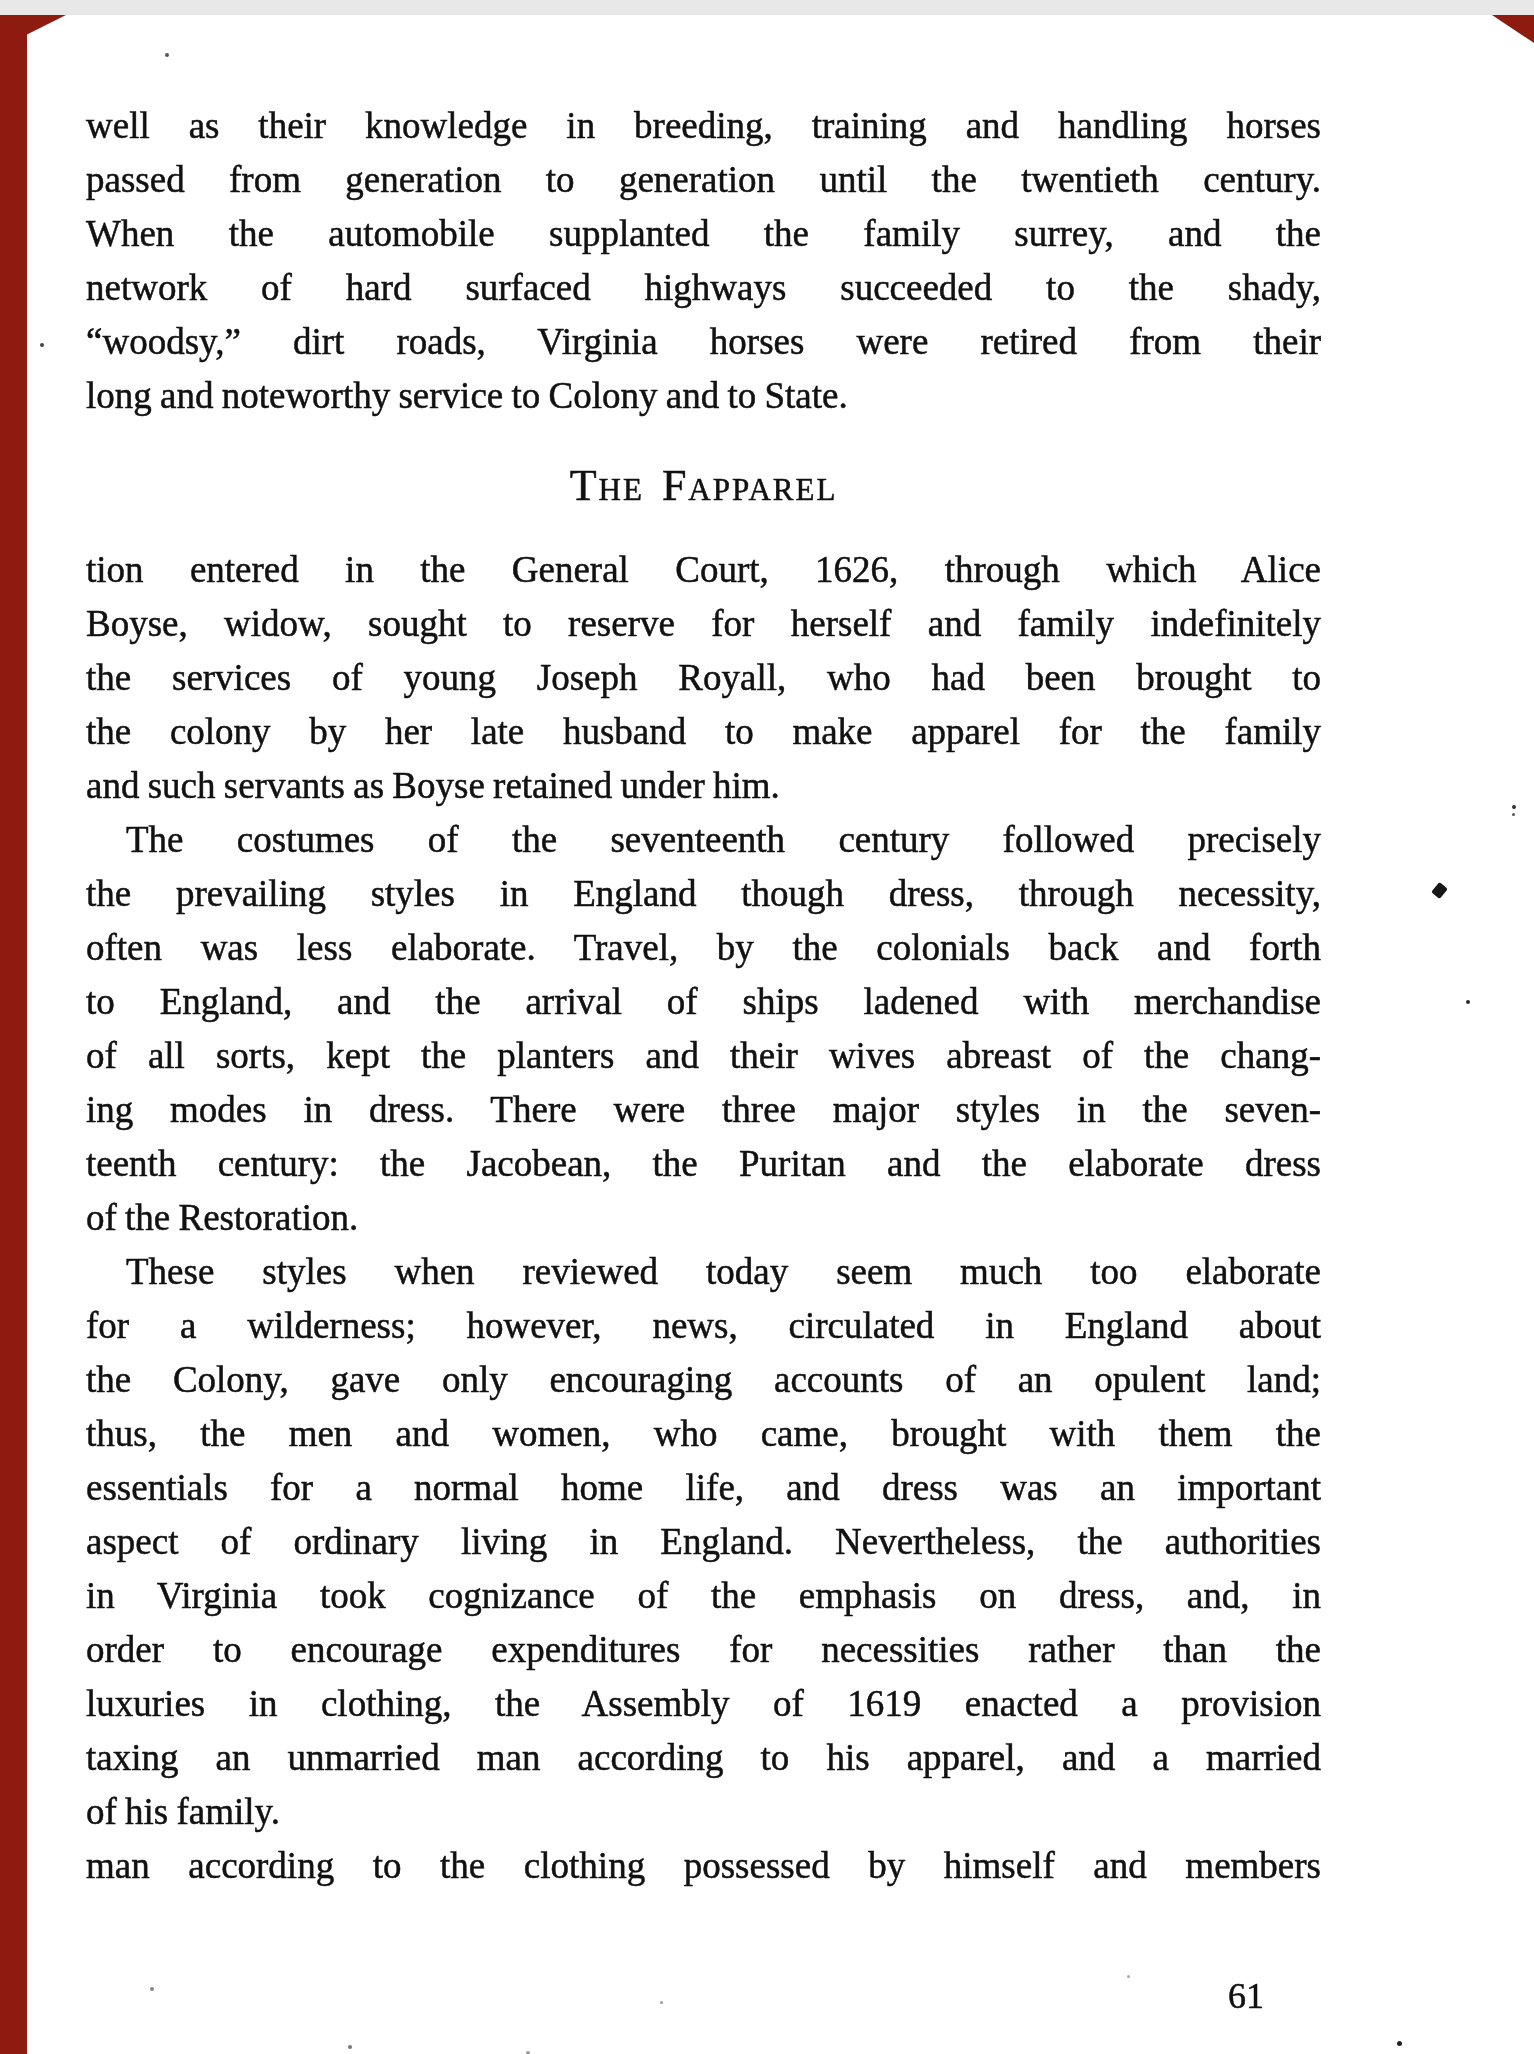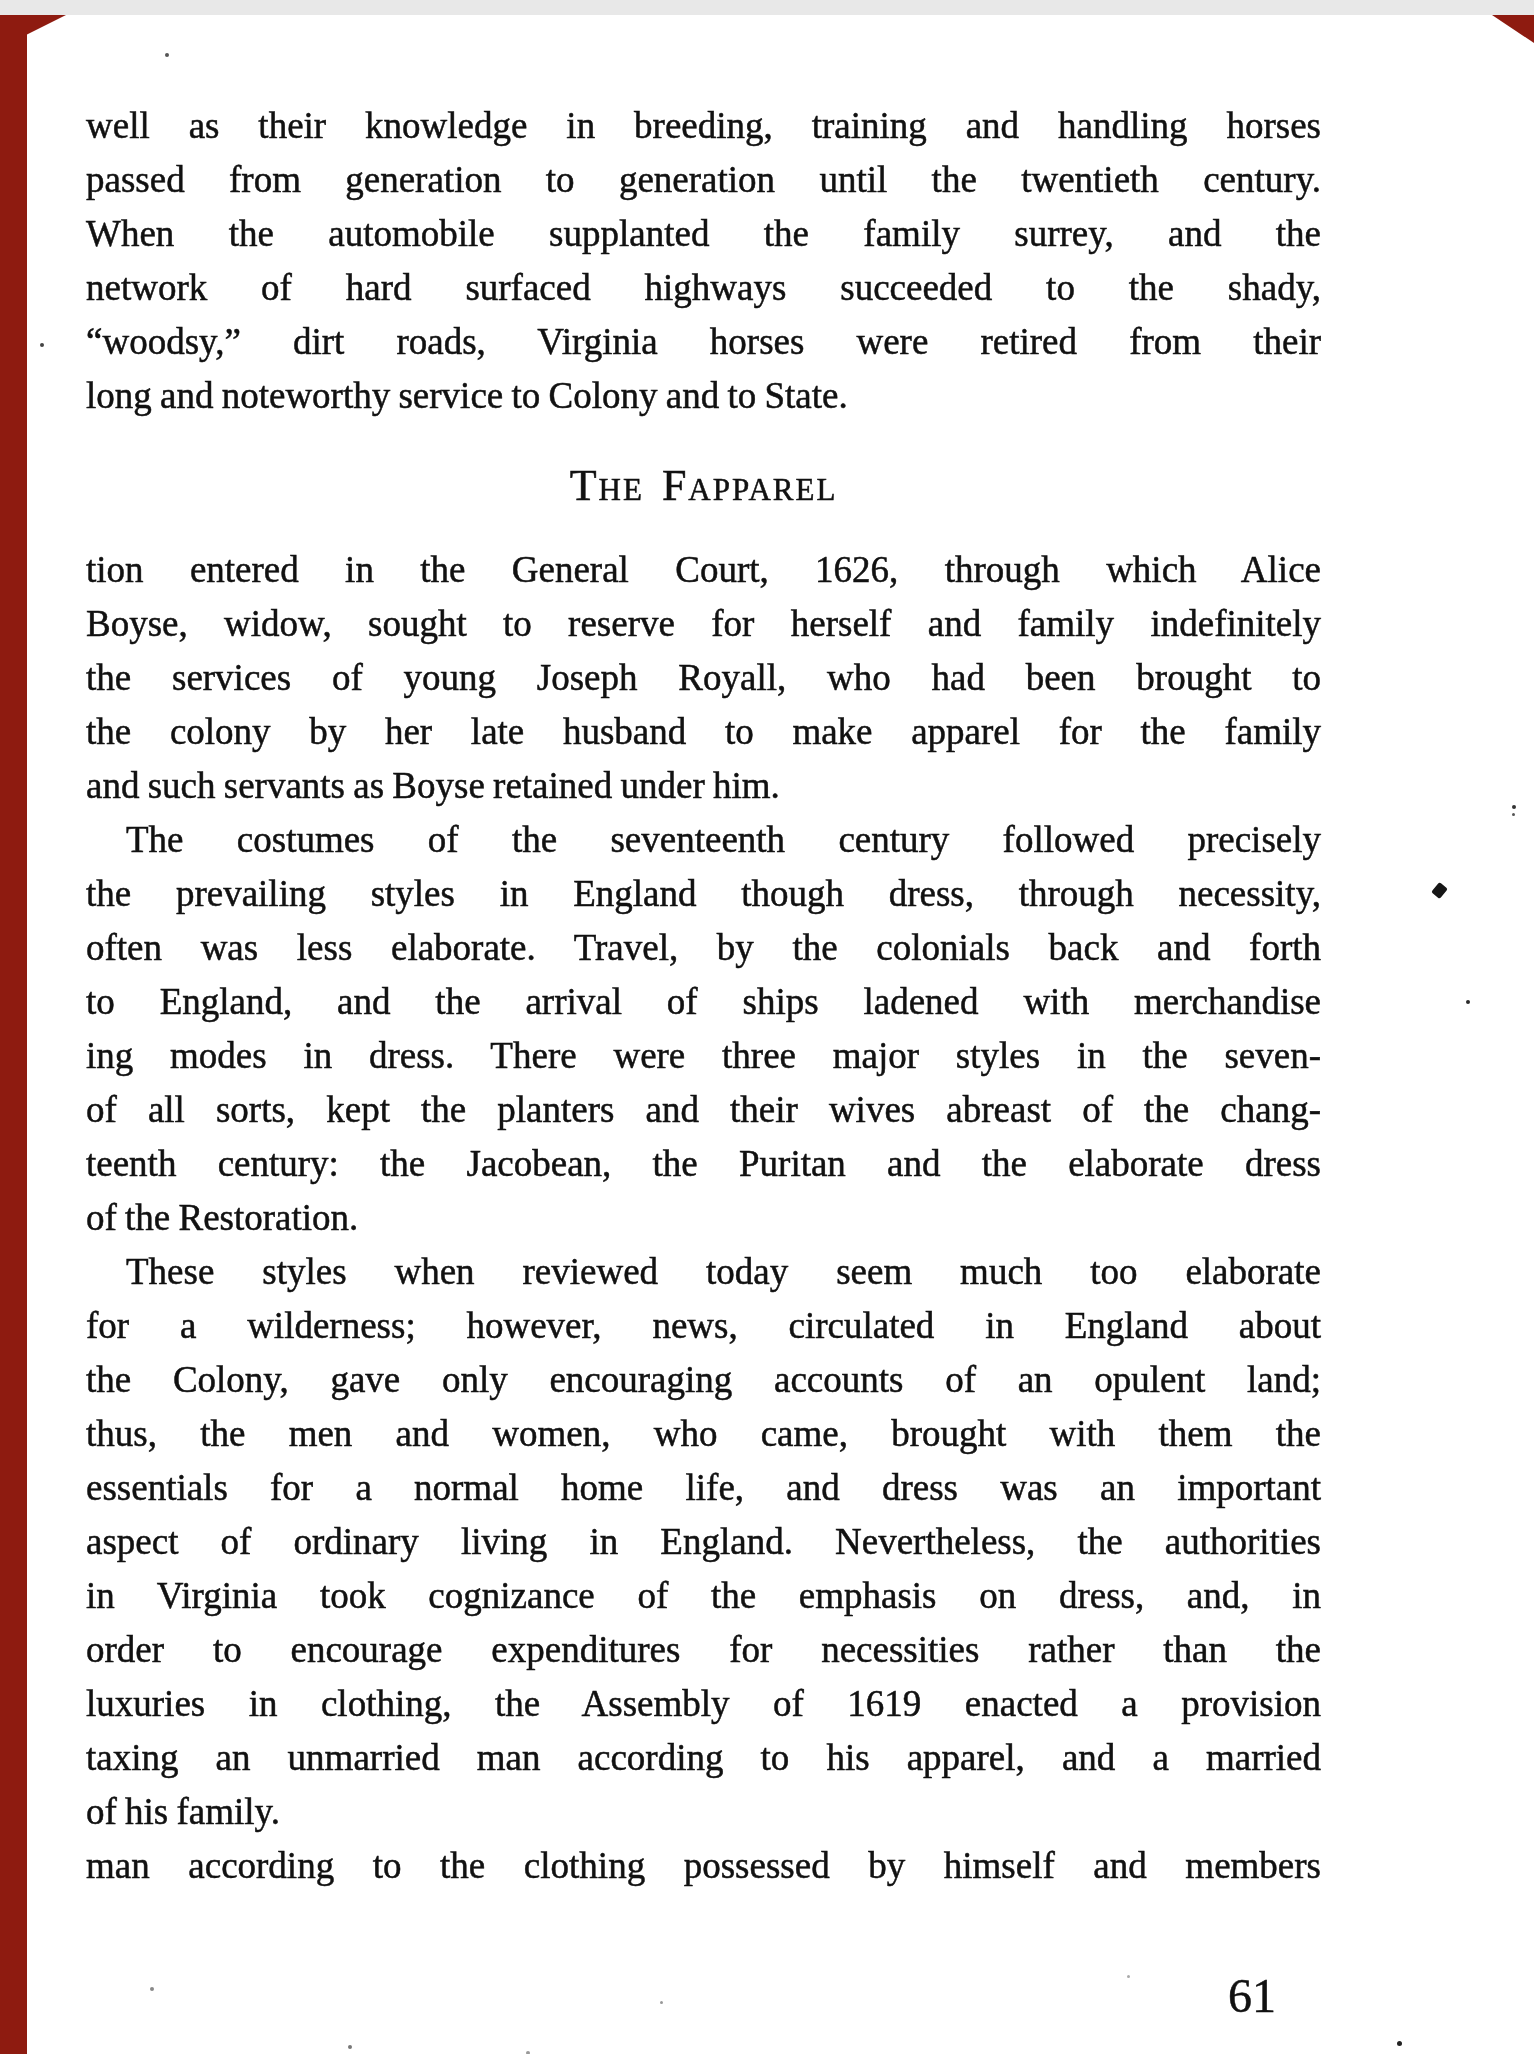--- a/index.html
+++ b/index.html
@@ -62,21 +62,21 @@
     text-align: center;
     font-weight: normal;
     font-size: 44px;
     letter-spacing: 2px;
   }
   .heading .sc { font-variant: small-caps; }
   .heading .wgap { display: inline-block; width: 18px; }
   .page-number {
     position: absolute;
     left: 1228px; top: 1958px;
-    font-size: 48px;
+    font-size: 36px;
     line-height: 46px;
     -webkit-text-stroke: 0.5px currentColor;
   }
   .speck { position: absolute; border-radius: 50%; }
   .speck.diamond { border-radius: 2px; transform: rotate(40deg); }
 </style>
 </head>
 <body>
 
 <div class="page" style="background: rgb(255, 255, 255);">
@@ -104,22 +104,22 @@
           <div class="line">Boyse, widow, sought to reserve for herself and family indefinitely</div>
           <div class="line">the services of young Joseph Royall, who had been brought to</div>
           <div class="line">the colony by her late husband to make apparel for the family</div>
           <div class="line para-end">and such servants as Boyse retained under him.</div>
         </div>
         <div class="paragraph">
           <div class="line indent">The costumes of the seventeenth century followed precisely</div>
           <div class="line">the prevailing styles in England though dress, through necessity,</div>
           <div class="line">often was less elaborate. Travel, by the colonials back and forth</div>
           <div class="line">to England, and the arrival of ships ladened with merchandise</div>
+          <div class="line">of all sorts, kept the planters and their wives abreast of the chang-</div>
           <div class="line">ing modes in dress. There were three major styles in the seven-</div>
-          <div class="line">of all sorts, kept the planters and their wives abreast of the chang-</div>
           <div class="line">teenth century: the Jacobean, the Puritan and the elaborate dress</div>
           <div class="line para-end">of the Restoration.</div>
         </div>
         <div class="paragraph">
           <div class="line indent">These styles when reviewed today seem much too elaborate</div>
           <div class="line">for a wilderness; however, news, circulated in England about</div>
           <div class="line">the Colony, gave only encouraging accounts of an opulent land;</div>
           <div class="line">thus, the men and women, who came, brought with them the</div>
           <div class="line">essentials for a normal home life, and dress was an important</div>
           <div class="line">aspect of ordinary living in England. Nevertheless, the authorities</div>

